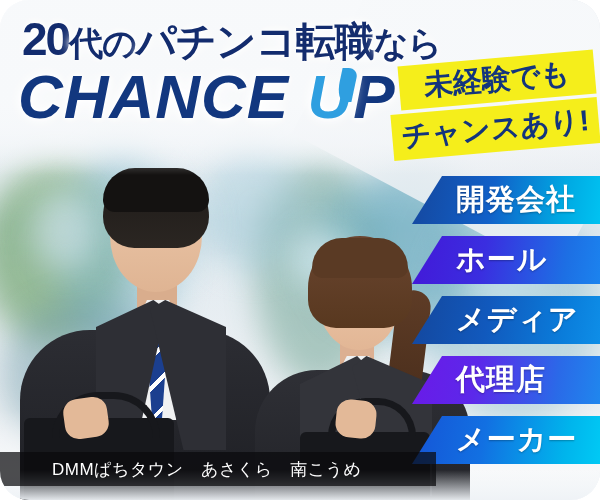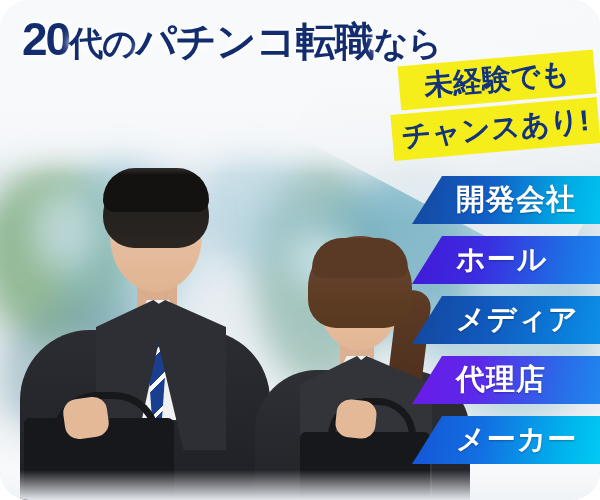--- a/index.html
+++ b/index.html
@@ -220,20 +220,27 @@
     <div class="hand handB"></div>
 
     <div class="top-wash"></div>
     <div class="bottom-wash"></div>
   </div>
 
   <div class="headline">
     <span class="num">20</span><span class="sm">代の</span><span>パチンコ転職</span><span class="sm">なら</span>
   </div>
 
+  <div class="logo">
+    <span>CHANCE</span>
+    <span class="u-wrap">
+      <span>U</span>
+      <span class="swoosh"></span>
+    </span><span>P</span>
+  </div>
 
   <div class="badge badge1">
     <span>未経験でも</span>
   </div>
   <div class="badge badge2">
     <span>チャンスあり!</span>
   </div>
 
   <div class="cats">
     <div class="cat c1">
@@ -246,14 +253,17 @@
       <span>メディア</span>
     </div>
     <div class="cat c4">
       <span>代理店</span>
     </div>
     <div class="cat c5">
       <span>メーカー</span>
     </div>
   </div>
 
+  <div class="caption">
+    <span>DMMぱちタウン　あさくら　南こうめ</span>
+  </div>
 
 </div>
 
 </body></html>

